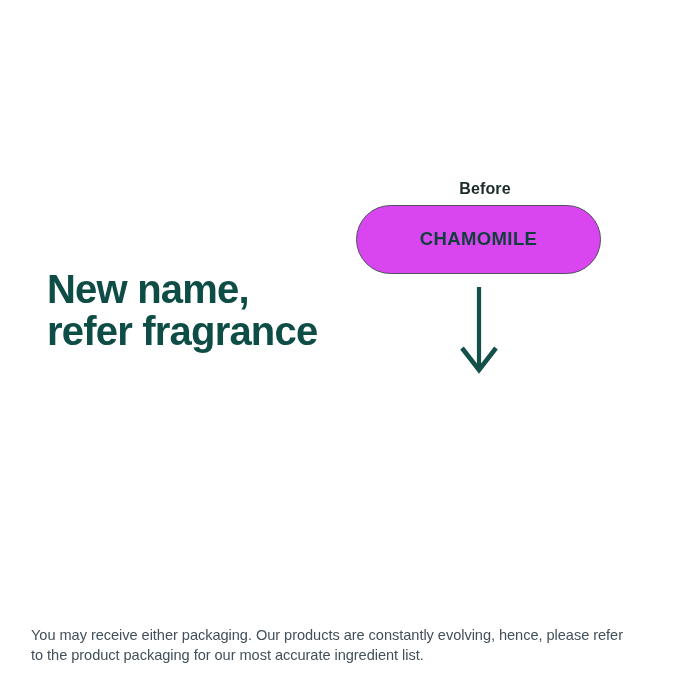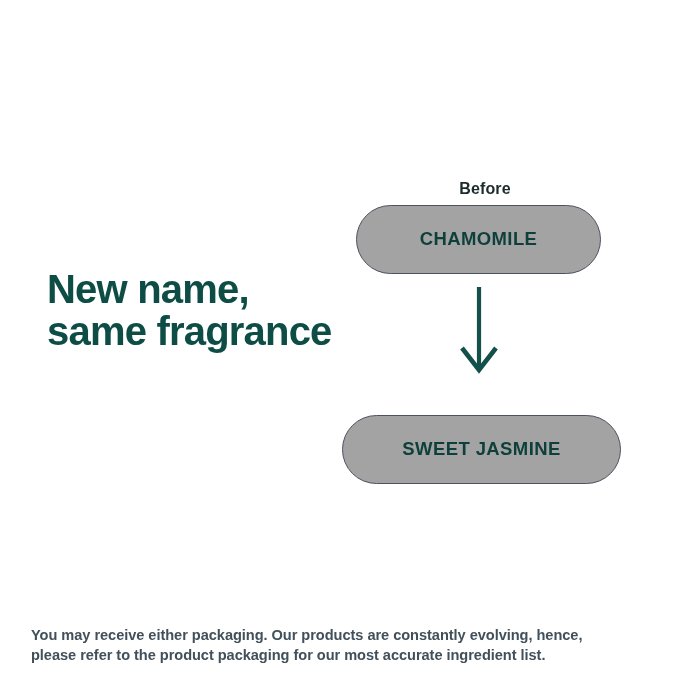--- a/index.html
+++ b/index.html
@@ -56,21 +56,21 @@
     font-weight: 700;
     line-height: 19px;
     letter-spacing: 0.1px;
   }
   .stage-label.before { top: 9px; }
   .stage-label.after  { top: 219px; }
 
   .pill {
     position: absolute;
     box-sizing: border-box;
-    background: #a3a3a3;
+    background: #d946ef;
     border: 1.5px solid #4d525f;
     border-radius: 999px;
     display: flex;
     align-items: center;
     justify-content: center;
   }
   .pill .pill-text {
     color: #0e3f3a;
     font-size: 18.5px;
     font-weight: 700;
@@ -103,50 +103,47 @@
 
   
   .footer-note {
     position: absolute;
     left: 31px;
     top: 625px;
     width: 600px;
     color: #41505a;
     font-size: 14.6px;
     line-height: 20px;
-    font-weight: 700;
+    font-weight: 400;
     letter-spacing: -0.05px;
     white-space: pre-line;
   }
 </style>
 </head>
 <body>
 
 <div class="stage">
 
   <div class="headline">New name,
-same fragrance</div>
+refer fragrance</div>
 
   <div class="diagram">
 
     <div class="stage-label before">Before</div>
 
     <div class="pill before-pill">
       <span class="pill-text">CHAMOMILE</span>
     </div>
 
     <div class="arrow">
       <svg width="60" height="92" viewBox="0 0 60 92" aria-hidden="true">
         <path d="M30 2 L30 84" stroke="#13504a" stroke-width="4.2" stroke-linecap="butt" fill="none"></path>
         <path d="M13 63 L30 85 L47 63" stroke="#13504a" stroke-width="4.6" stroke-linecap="butt" stroke-linejoin="miter" fill="none"></path>
       </svg>
     </div>
 
 
-    <div class="pill after-pill">
-      <span class="pill-text">SWEET JASMINE</span>
-    </div>
 
   </div>
 
   <div class="footer-note">You may receive either packaging. Our products are constantly evolving, hence, please refer to the product packaging for our most accurate ingredient list.</div>
 
 </div>
 
 </body></html>

